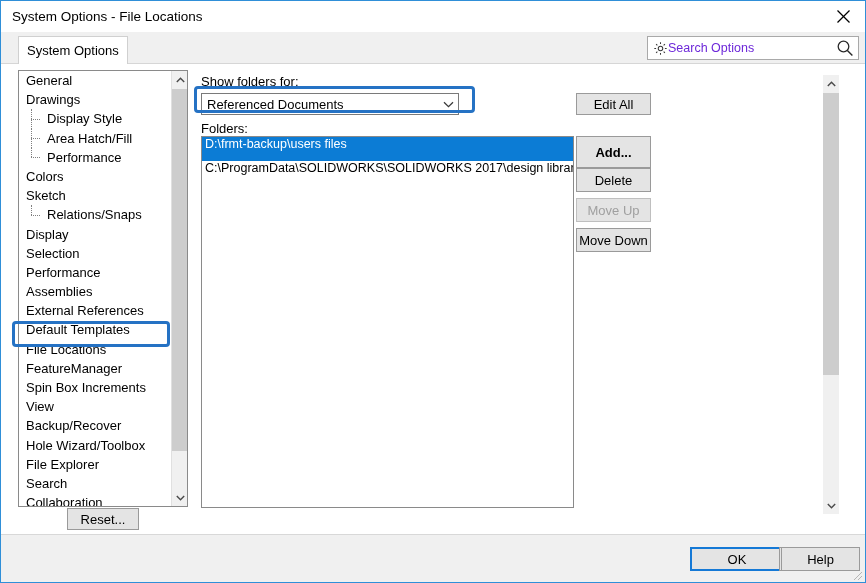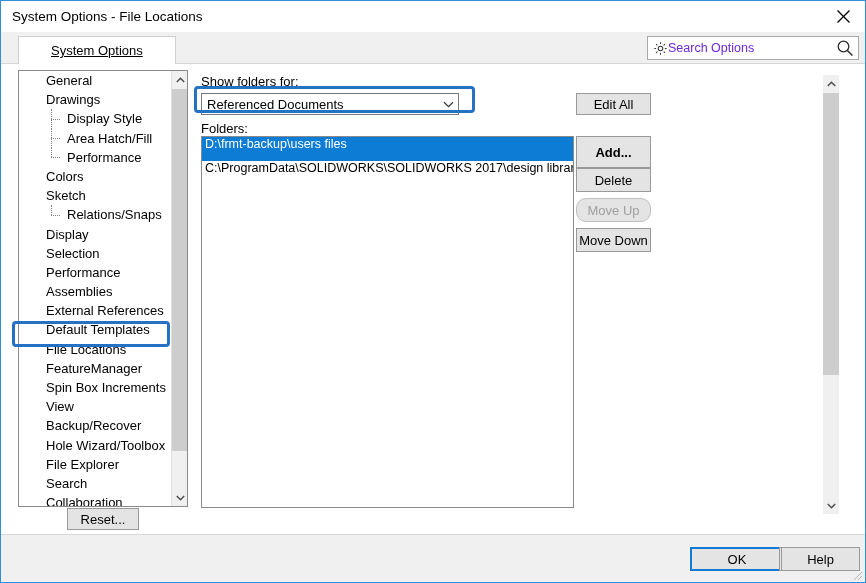--- a/index.html
+++ b/index.html
@@ -53,32 +53,31 @@
     left: 0; top: 31px;
     width: 866px; height: 32px;
     background: #f0f0f0;
     border-bottom: 1px solid #d6d6d6;
     box-sizing: border-box;
   }
   .tab {
     position: absolute;
     left: 17px; top: 4px;
     height: 28px;
-    padding: 0 32px;
+    padding: 0 8px;
     background: #ffffff;
     border: 1px solid #d0d0d0;
     border-bottom: none;
     display: flex;
     align-items: center;
     font-size: 13px;
     color: #000;
     box-sizing: border-box;
     cursor: pointer;
     white-space: nowrap;
-    text-decoration: underline;
   }
 
   
   .searchbox {
     position: absolute;
     left: 646px; top: 35px;
     width: 212px; height: 24px;
     background: #ffffff;
     border: 1px solid #a9a9a9;
     box-sizing: border-box;
@@ -122,21 +121,20 @@
   }
   .side-item {
     height: 19.2px;
     line-height: 19.2px;
     font-size: 13px;
     color: #000;
     padding-left: 7px;
     white-space: nowrap;
     cursor: pointer;
     box-sizing: border-box;
-    margin-left: 20px;
   }
   .side-item.child { padding-left: 28px; position: relative; }
   .side-item.child::before {
     content: "";
     position: absolute;
     left: 12px; top: 0;
     width: 1px; height: 100%;
     border-left: 1px dotted #808080;
   }
   .side-item.child::after {
@@ -256,21 +254,20 @@
     align-items: center;
     justify-content: center;
     cursor: pointer;
     white-space: nowrap;
   }
   .btn.disabled {
     color: #a0a0a0;
     background: #e4e4e4;
     border-color: #bfbfbf;
     cursor: default;
-    border-radius: 10px;
   }
 
   
   .panel-scroll {
     position: absolute;
     right: 3px; top: 5px;
     width: 16px; height: 439px;
     background: #f0f0f0;
     box-sizing: border-box;
   }

